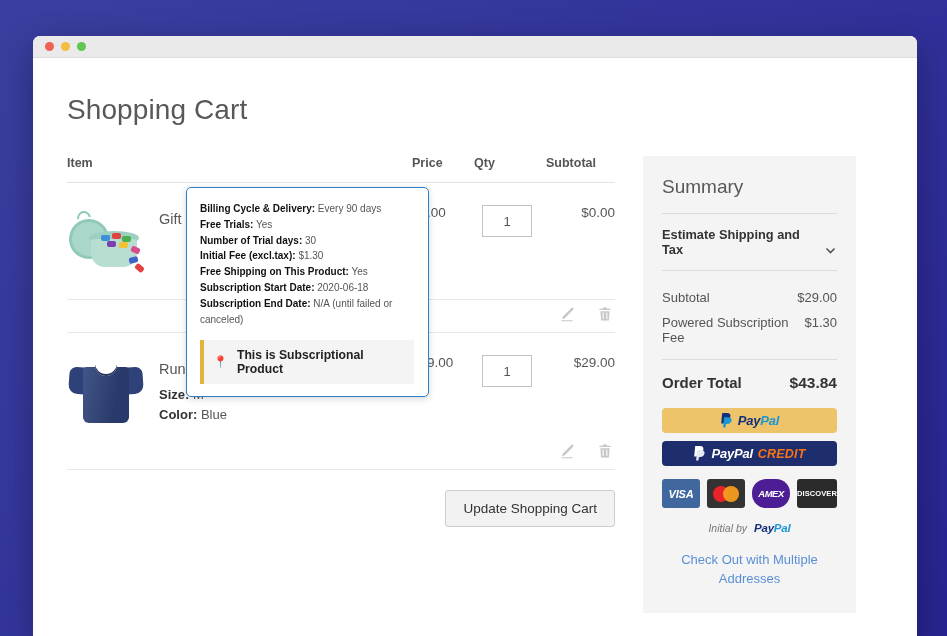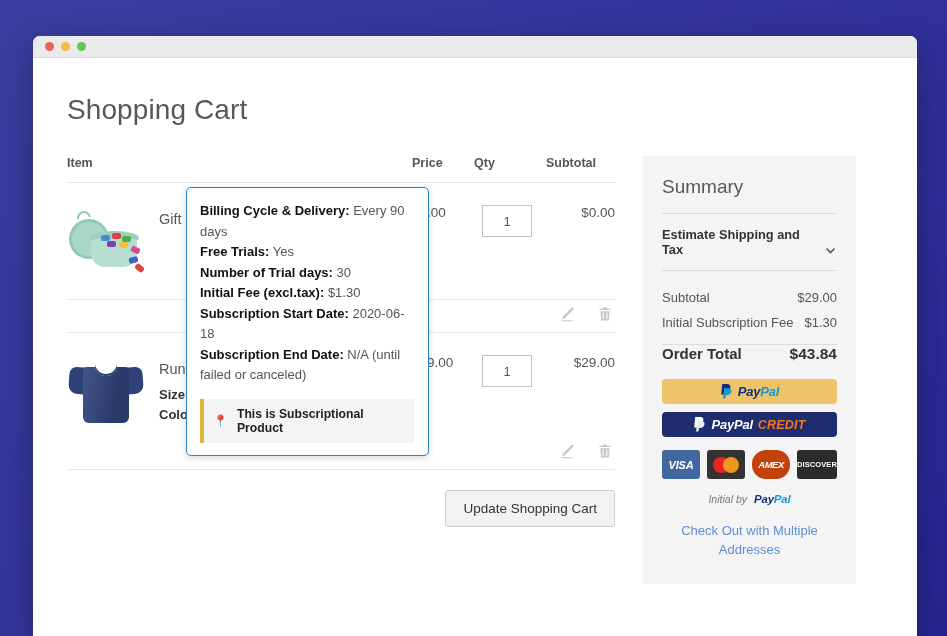--- a/index.html
+++ b/index.html
@@ -124,21 +124,21 @@
     left: 119px; top: 31px;
     width: 243px;
     background: #fff;
     border: 1.6px solid #2a80c9;
     border-radius: 5px;
     box-shadow: 0 2px 7px rgba(0,0,0,.16);
     padding: 13px 14px 12px 13px;
     z-index: 30;
   }
   .sub-line {
-    font-size: 13px; color: #555;
+    font-size: 10px; color: #555;
     line-height: 1.58;
   }
   .sub-line b { color: #111; font-weight: 700; }
 
   .sub-badge {
     margin-top: 13px;
     background: #f4f4f4;
     border-left: 4px solid #e0b53c;
     padding: 8px 8px 8px 9px;
     display: flex; align-items: center; gap: 9px;
@@ -166,21 +166,21 @@
   .chev { width: 13px; height: 13px; }
   .chev svg { display: block; width: 13px; height: 13px; stroke: #555; fill: none; stroke-width: 1.6; }
 
   .totals { padding: 14px 0 4px 0; }
   .tot-row {
     display: flex; justify-content: space-between; align-items: baseline;
     font-size: 13px; color: #555; padding: 5px 0;
   }
   .grand {
     border-top: 1px solid #dcdcdc;
-    margin-top: 9px; padding-top: 0;
+    margin-top: 9px; padding-top: 14px;
     display: flex; justify-content: space-between; align-items: baseline;
   }
   .grand-label { font-size: 15px; font-weight: 700; color: #333; }
   .grand-value { font-size: 15.5px; font-weight: 700; color: #333; }
 
   .btn-checkout {
     display: block; width: 100%;
     background: #1979c3;
     color: #fff; border: 0; border-radius: 3px;
     padding: 13px 0;
@@ -208,21 +208,21 @@
   .cards { display: flex; gap: 7px; margin-top: 13px; }
   .card {
     width: 44px; height: 29px; border-radius: 3px;
     display: flex; align-items: center; justify-content: center;
     font-size: 9px; font-weight: 700; font-style: italic; color: #fff;
     letter-spacing: -.2px;
     text-align: center;
   }
   .card.visa     { background: #41689e; font-size: 11px; }
   .card.mc       { background: #353232; }
-  .card.amex     { background: #c2410c; font-size: 9.5px; letter-spacing: -.5px; border-radius: 14px; }
+  .card.amex     { background: #4c1d95; font-size: 9.5px; letter-spacing: -.5px; border-radius: 14px; }
   .card.discover { background: #2b2b2b; font-size: 7.5px; font-style: normal; letter-spacing: .1px; }
   .mc-circles { position: relative; width: 26px; height: 16px; }
   .mc-circles i {
     position: absolute; top: 0; width: 16px; height: 16px; border-radius: 50%; display: block;
   }
   .mc-circles i.l { left: 0; background: #e8242a; }
   .mc-circles i.r { right: 0; background: #f59d1f; mix-blend-mode: normal; opacity: .95; }
 
   .powered {
     margin-top: 14px;
@@ -438,20 +438,24 @@
           </div>
           <div class="sub-line">
             <b>Number of Trial days:</b>
             <span>30</span>
           </div>
           <div class="sub-line">
             <b>Initial Fee (excl.tax):</b>
             <span>$1.30</span>
           </div>
           <div class="sub-line">
+            <b>Free Shipping  on This Product:</b>
+            <span>Yes</span>
+          </div>
+          <div class="sub-line">
             <b>Subscription Start Date:</b>
             <span>2020-06-18</span>
           </div>
           <div class="sub-line">
             <b>Subscription End Date:</b>
             <span>N/A (until failed or canceled)</span>
           </div>
 
           <div class="sub-badge">
             <span class="pin">📍</span>
@@ -474,21 +478,21 @@
                 </svg>
             </span>
           </div>
 
           <div class="totals">
             <div class="tot-row">
               <span>Subtotal</span>
               <span>$29.00</span>
             </div>
             <div class="tot-row">
-              <span>Initial Subscription Fee</span>
+              <span>Powered Subscription Fee</span>
               <span>$1.30</span>
             </div>
 
             <div class="grand">
               <span class="grand-label">Order Total</span>
               <span class="grand-value">$43.84</span>
             </div>
           </div>
 
 

